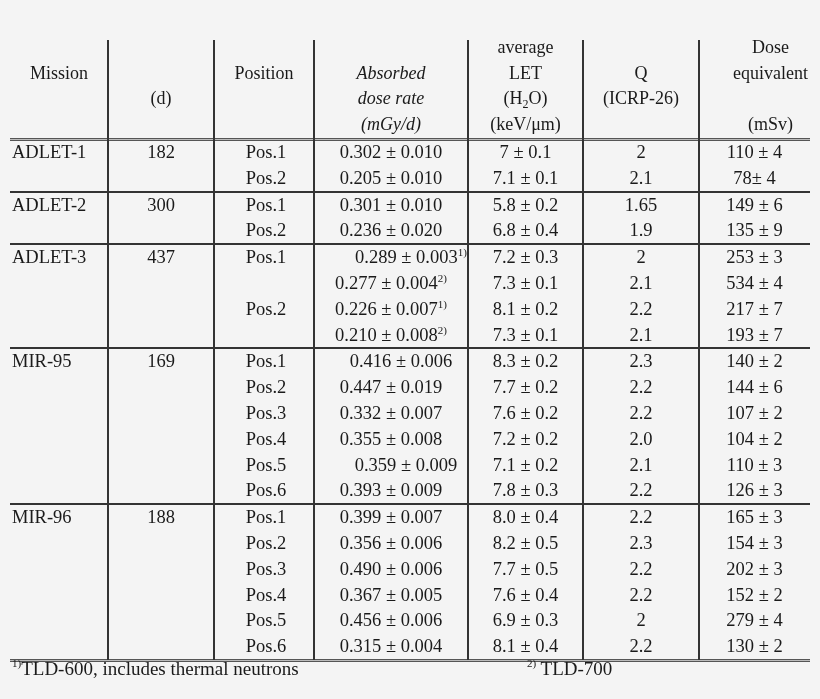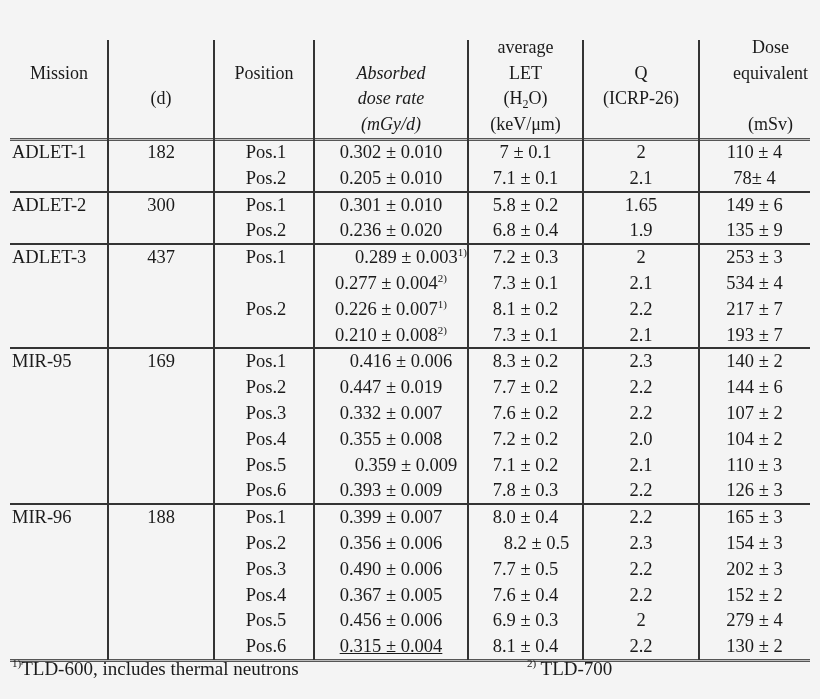--- a/index.html
+++ b/index.html
@@ -185,21 +185,21 @@
       <div>
         <div class="cell c" style="left: 206px; width: 100px; top: 465.2px;"><span>Pos.1</span></div>
         <div class="cell c" style="left: 304px; width: 154px; top: 465.2px;"><span>0.399 ± 0.007</span></div>
         <div class="cell c" style="left: 458px; width: 115px; top: 465.2px;"><span>8.0 ± 0.4</span></div>
         <div class="cell c" style="left: 573px; width: 116px; top: 465.2px;"><span>2.2</span></div>
         <div class="cell c" style="left: 689px; width: 111px; top: 465.2px;"><span>165 ± 3</span></div>
       </div>
       <div>
         <div class="cell c" style="left: 206px; width: 100px; top: 491px;"><span>Pos.2</span></div>
         <div class="cell c" style="left: 304px; width: 154px; top: 491px;"><span>0.356 ± 0.006</span></div>
-        <div class="cell c" style="left: 458px; width: 115px; top: 491px; padding-left: 11px;"><span>8.2 ± 0.5</span></div>
+        <div class="cell c" style="left: 458px; width: 115px; top: 491px;"><span>8.2 ± 0.5</span></div>
         <div class="cell c" style="left: 573px; width: 116px; top: 491px;"><span>2.3</span></div>
         <div class="cell c" style="left: 689px; width: 111px; top: 491px;"><span>154 ± 3</span></div>
       </div>
       <div>
         <div class="cell c" style="left: 206px; width: 100px; top: 516.8px;"><span>Pos.3</span></div>
         <div class="cell c" style="left: 304px; width: 154px; top: 516.8px;"><span>0.490 ± 0.006</span></div>
         <div class="cell c" style="left: 458px; width: 115px; top: 516.8px;"><span>7.7 ± 0.5</span></div>
         <div class="cell c" style="left: 573px; width: 116px; top: 516.8px;"><span>2.2</span></div>
         <div class="cell c" style="left: 689px; width: 111px; top: 516.8px;"><span>202 ± 3</span></div>
       </div>
@@ -212,21 +212,21 @@
       </div>
       <div>
         <div class="cell c" style="left: 206px; width: 100px; top: 568.4px;"><span>Pos.5</span></div>
         <div class="cell c" style="left: 304px; width: 154px; top: 568.4px;"><span>0.456 ± 0.006</span></div>
         <div class="cell c" style="left: 458px; width: 115px; top: 568.4px;"><span>6.9 ± 0.3</span></div>
         <div class="cell c" style="left: 573px; width: 116px; top: 568.4px;"><span>2</span></div>
         <div class="cell c" style="left: 689px; width: 111px; top: 568.4px;"><span>279 ± 4</span></div>
       </div>
       <div>
         <div class="cell c" style="left: 206px; width: 100px; top: 594.2px;"><span>Pos.6</span></div>
-        <div class="cell c" style="left: 304px; width: 154px; top: 594.2px; text-decoration: underline;"><span>0.315 ± 0.004</span></div>
+        <div class="cell c" style="left: 304px; width: 154px; top: 594.2px;"><span>0.315 ± 0.004</span></div>
         <div class="cell c" style="left: 458px; width: 115px; top: 594.2px;"><span>8.1 ± 0.4</span></div>
         <div class="cell c" style="left: 573px; width: 116px; top: 594.2px;"><span>2.2</span></div>
         <div class="cell c" style="left: 689px; width: 111px; top: 594.2px;"><span>130 ± 2</span></div>
       </div>
     </div>
     <div class="hline double" style="top: 98px;"></div>
     <div class="hline" style="top: 150.6px;"></div>
     <div class="hline" style="top: 203.2px;"></div>
     <div class="hline" style="top: 307.4px;"></div>
     <div class="hline" style="top: 463.2px;"></div>

